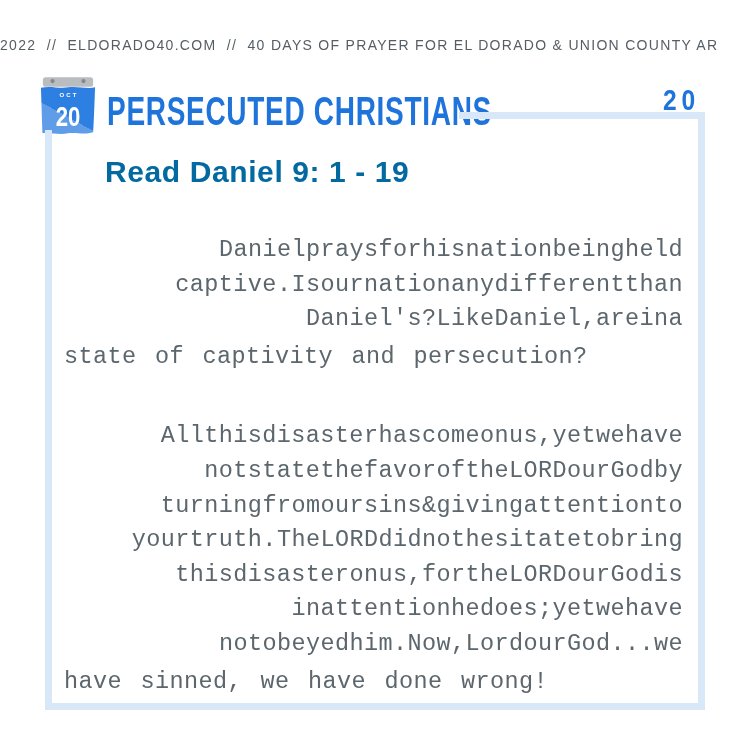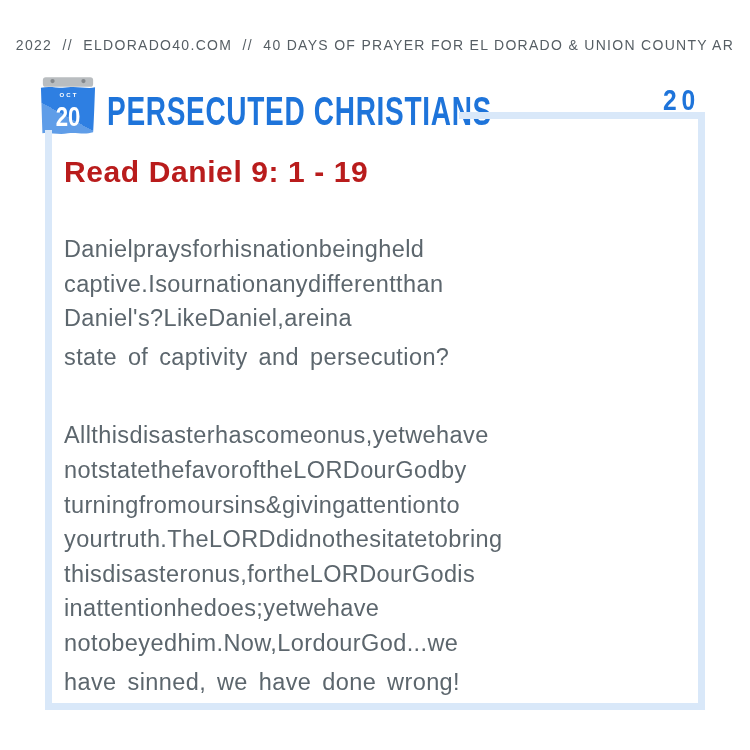--- a/index.html
+++ b/index.html
@@ -7,21 +7,21 @@
   body {
     position: relative;
     background: #ffffff;
     font-family: "Liberation Sans", sans-serif;
     overflow: hidden;
   }
 
   
   .header-meta {
     position: absolute;
-    top: 37px; left: 0; width: 750px;
+    top: 37px; left: 0; width: 606px;
     text-align: center;
     font-size: 14px;
     letter-spacing: 1.3px;
     color: #565e64;
     white-space: pre;
     font-weight: 500;
   }
 
   
   .calendar-icon {
@@ -62,35 +62,37 @@
   .card-content {
     position: absolute;
     left: 64px; top: 152px;
     width: 619px;
   }
   .card-heading {
     font-size: 30px;
     line-height: 40px;
     font-weight: 700;
     letter-spacing: 0.6px;
-    color: #b91c1c;
+    color: #0369a1;
+    margin-left: 41px;
   }
   .para {
     color: #5c666d;
     font-size: 23.5px;
     letter-spacing: 0.4px;
   }
   .para-1 { margin-top: 44px; }
   .para-2 { margin-top: 48px; }
   .para .line {
     display: flex;
-    justify-content: flex-start;
+    justify-content: flex-end;
     height: 34.6px;
     align-items: baseline;
     white-space: nowrap;
+    font-family: Liberation Mono, monospace;
   }
   .para .line.last {
     display: block;
     line-height: 34.6px;
     word-spacing: 4px;
   }
 </style>
 </head>
 <body>
 

